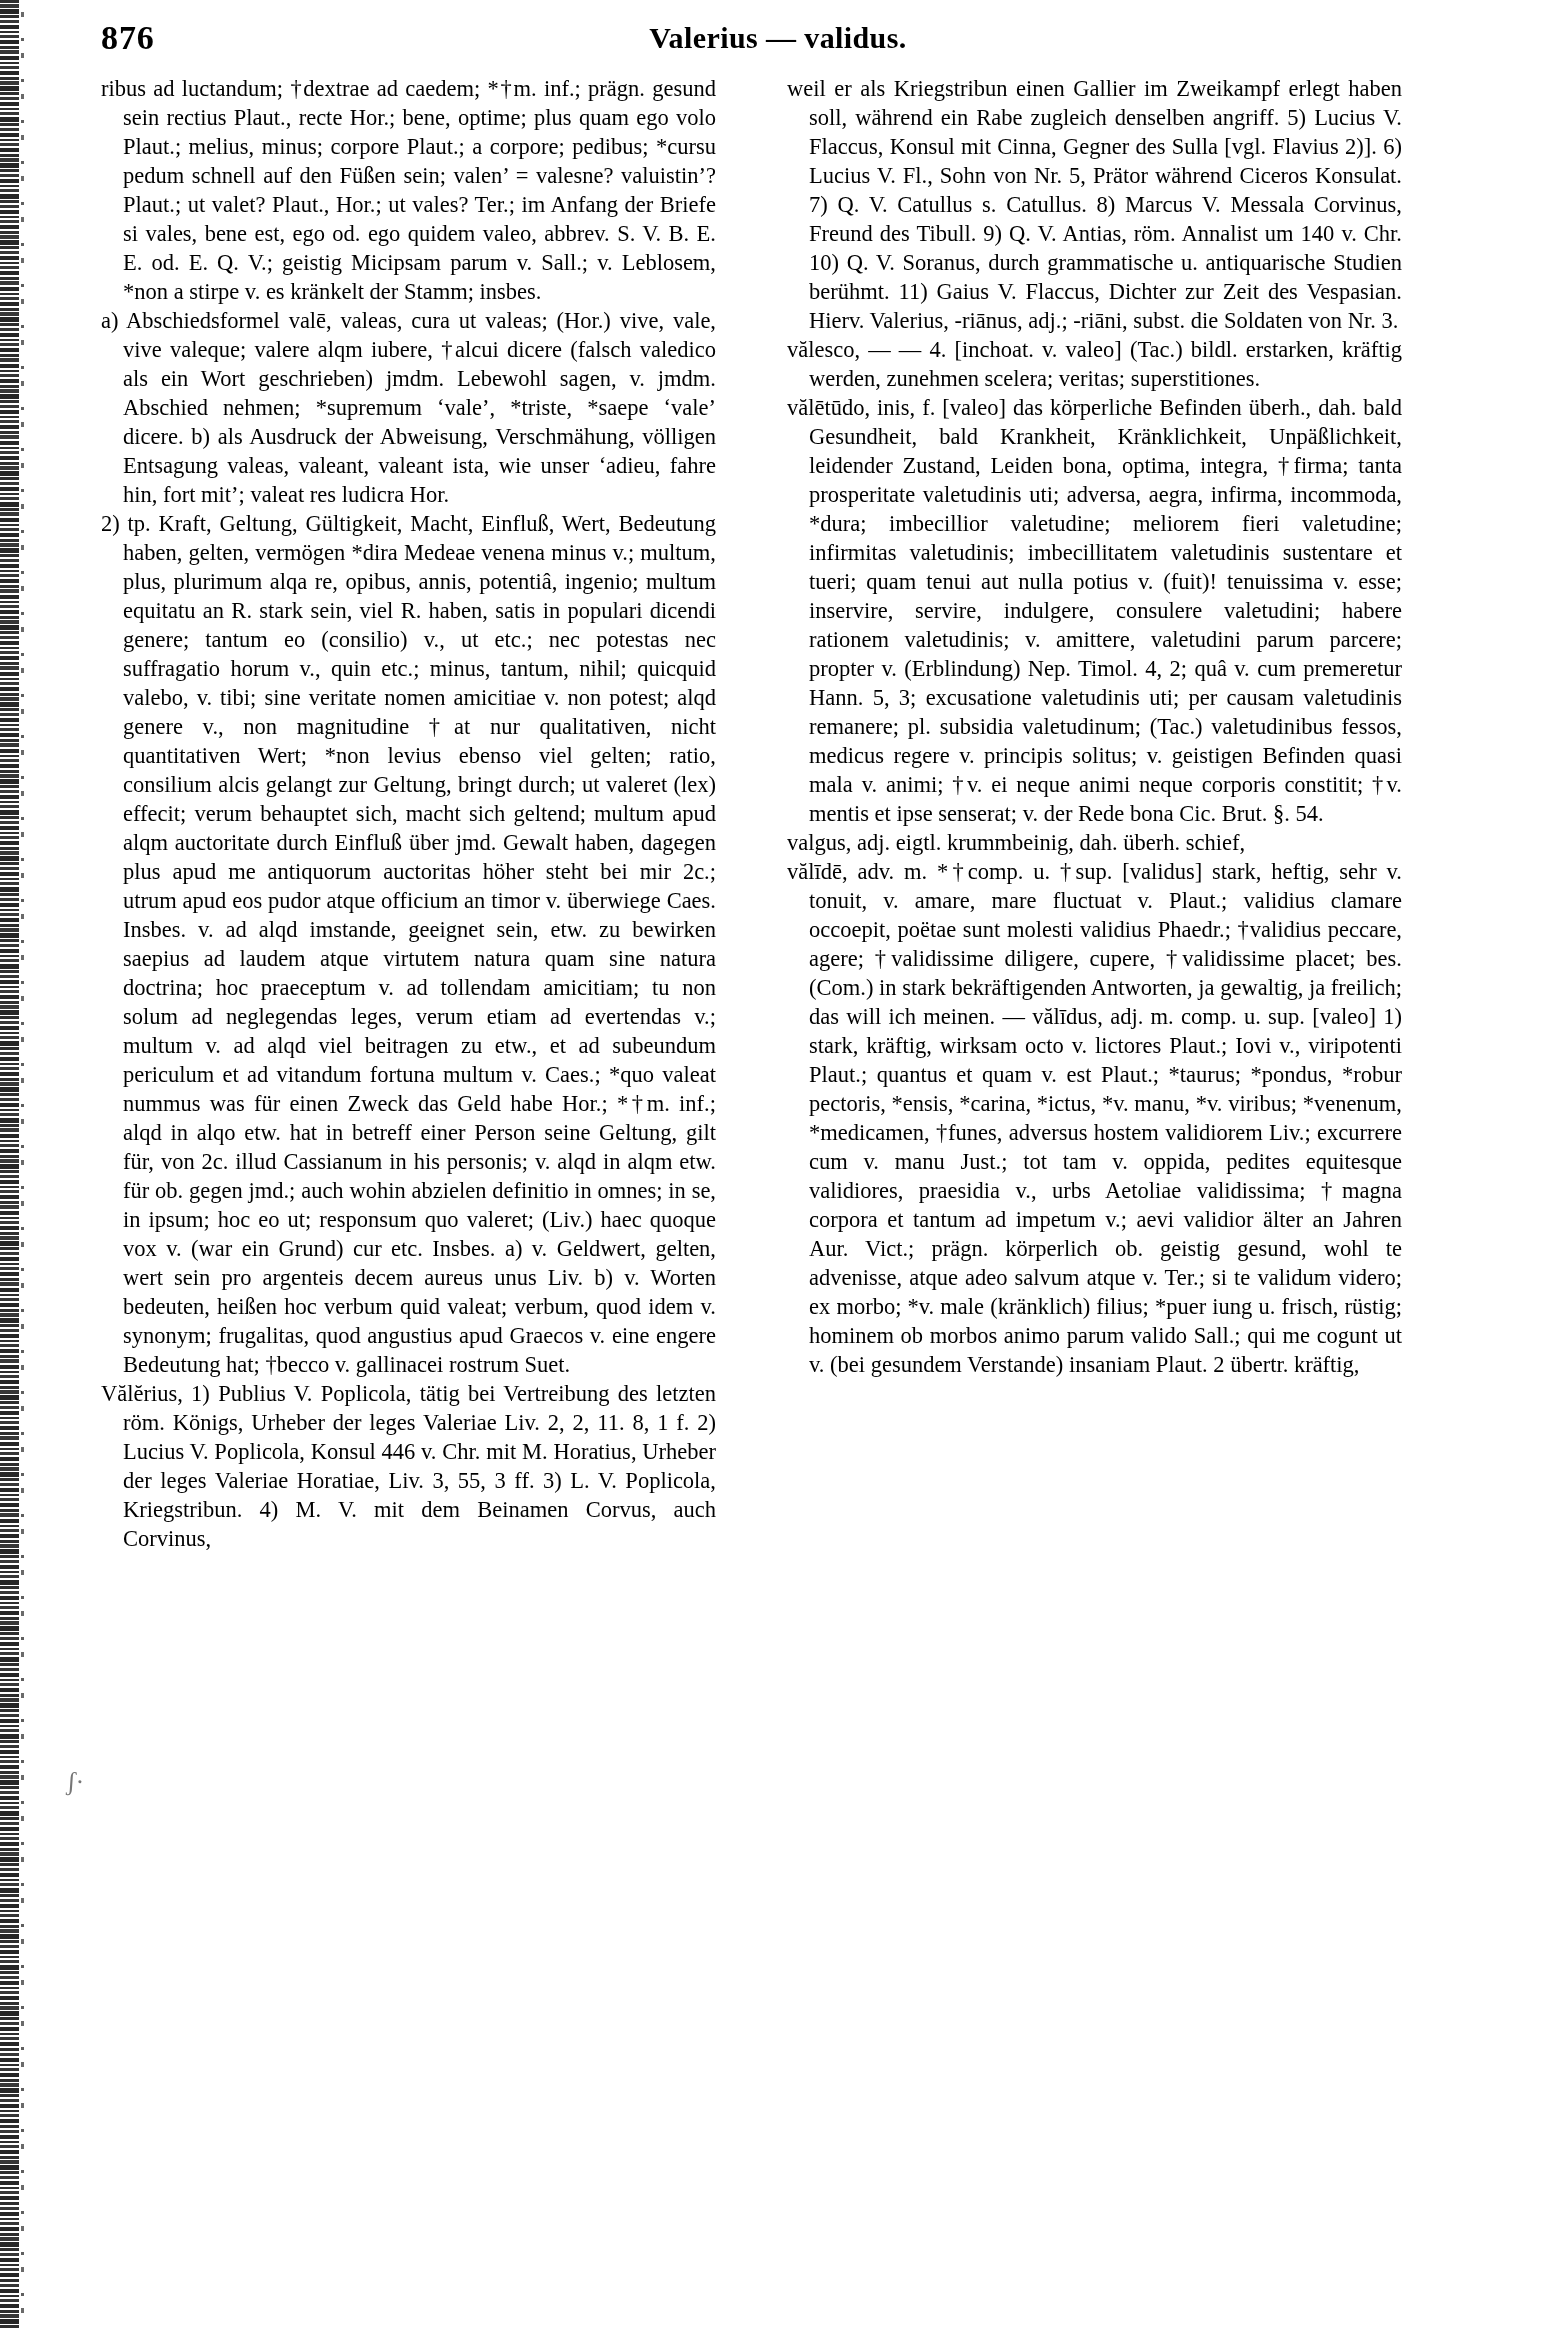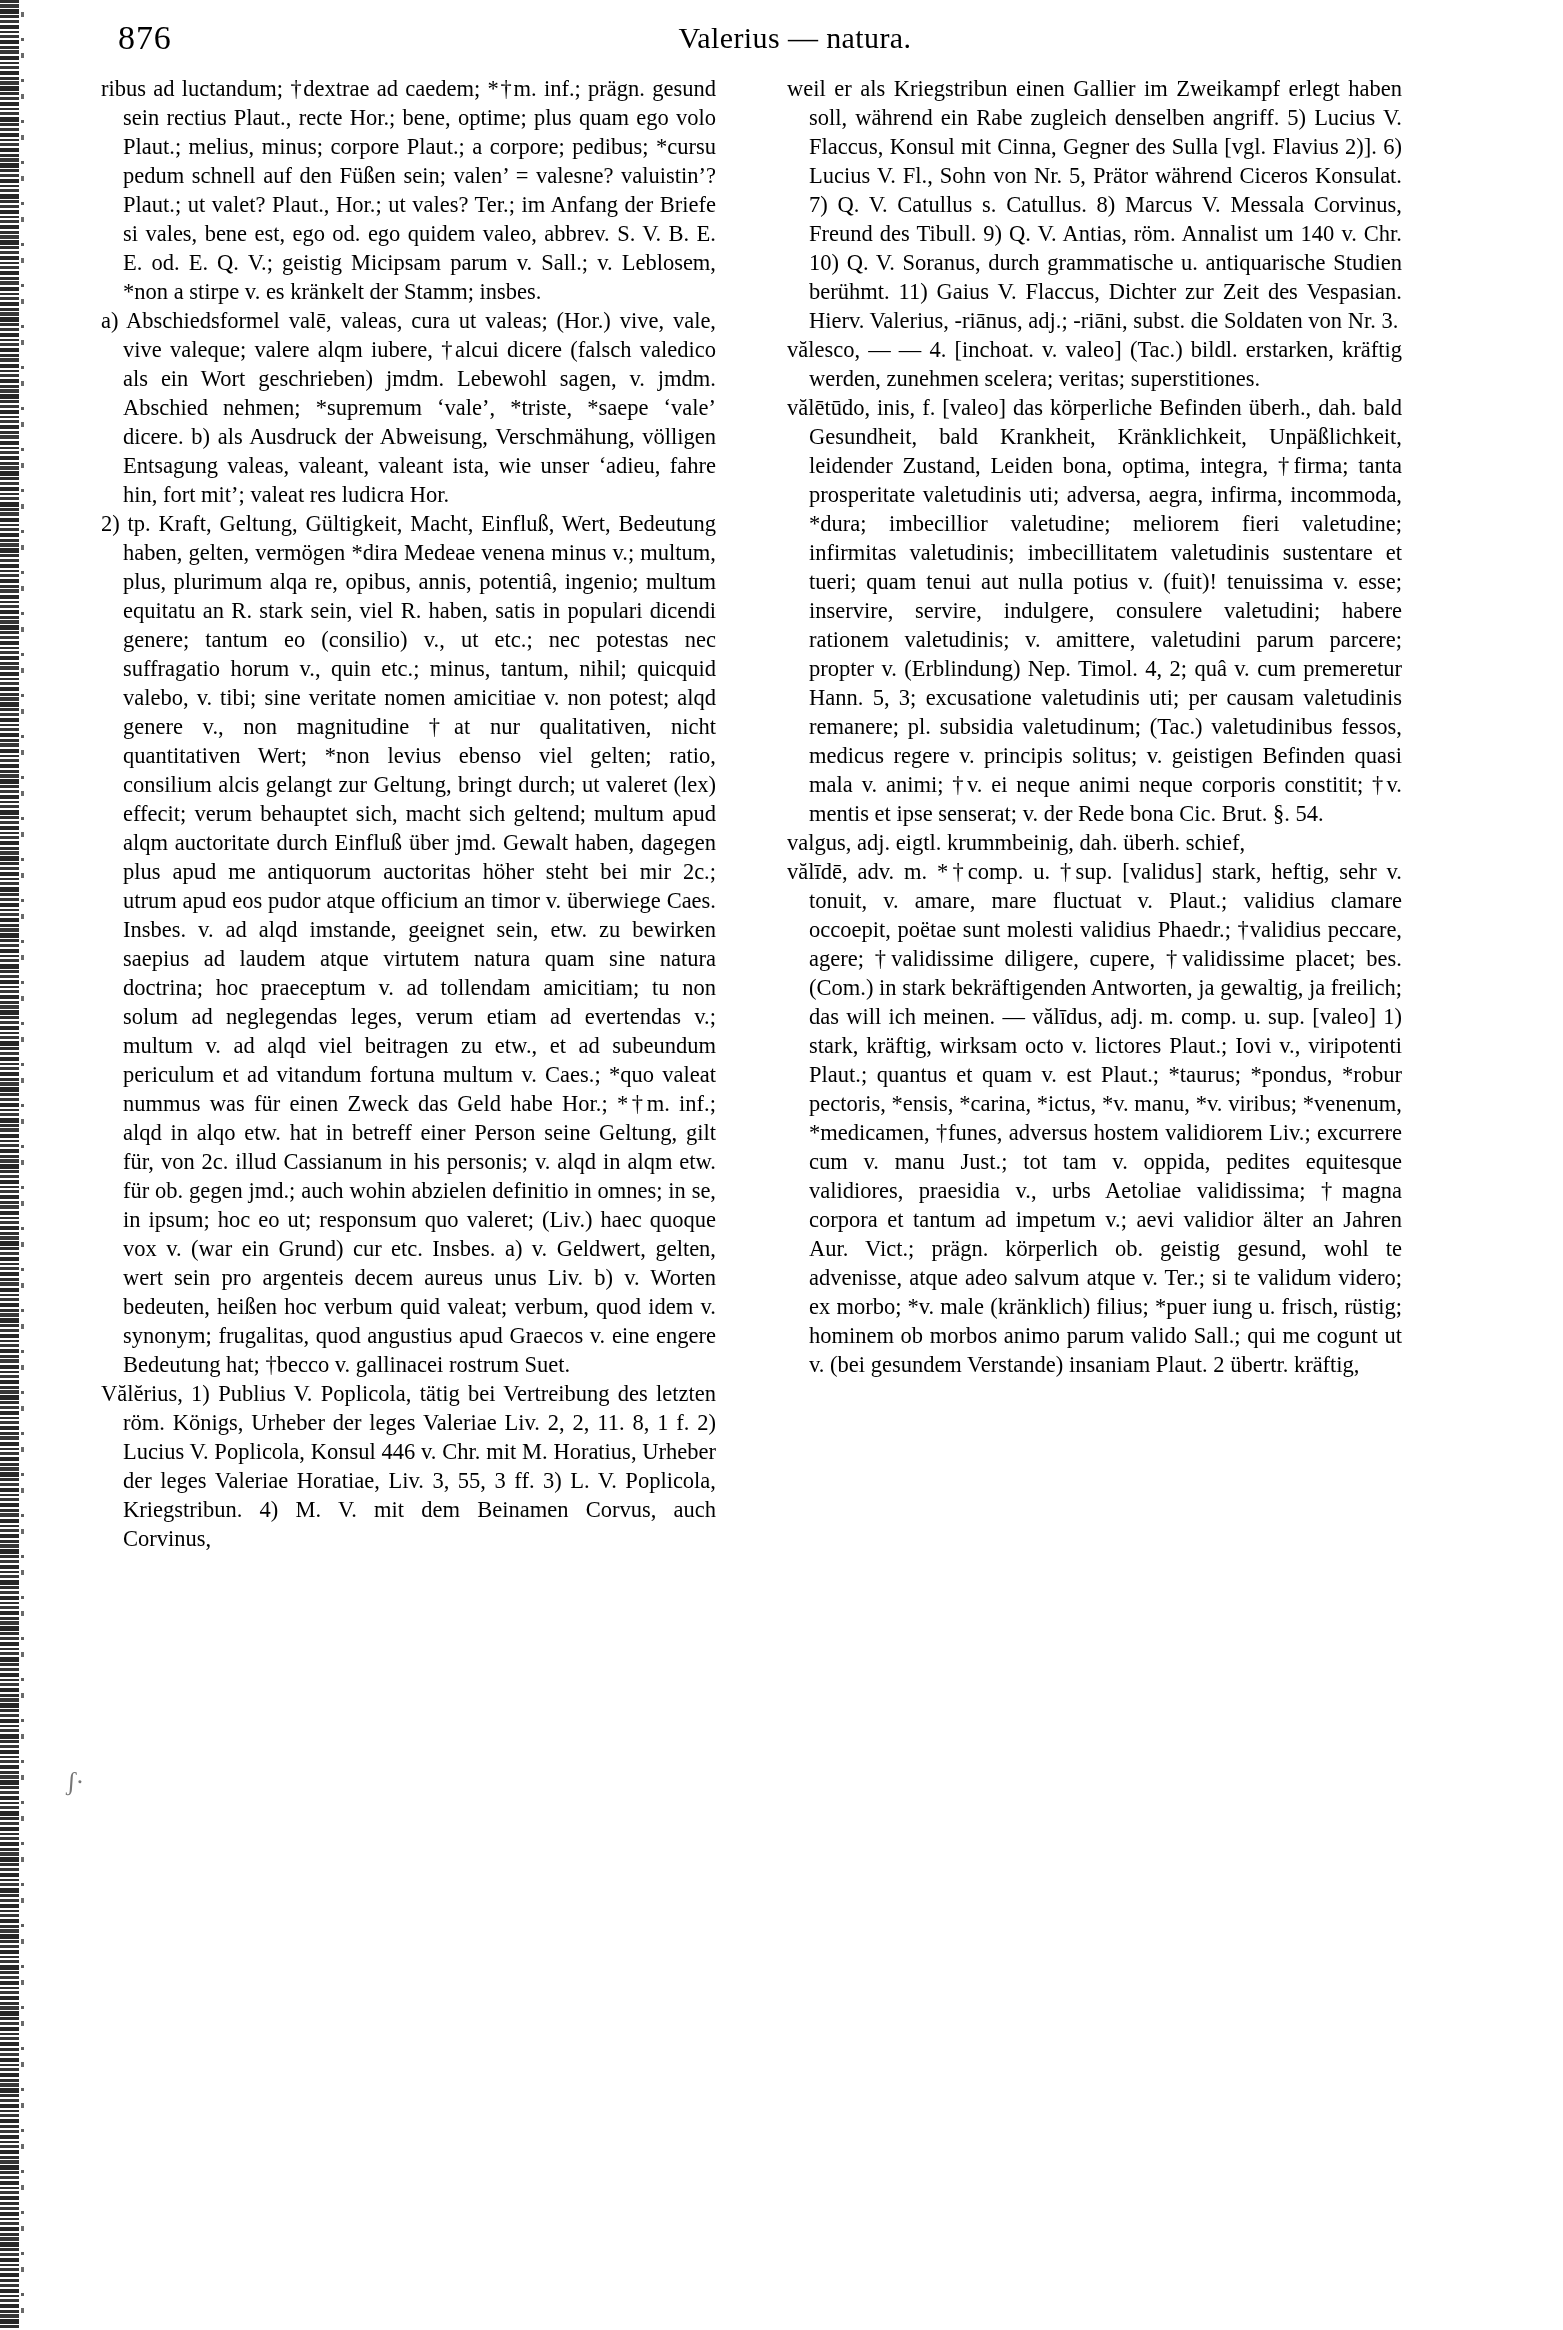--- a/index.html
+++ b/index.html
@@ -55,24 +55,25 @@
   .page {
     position: absolute;
     left: 0; top: 0;
     width: 1563px;
     height: 2330px;
   }
 
   
   .header {
     position: absolute;
-    left: 118px;
+    left: 101px;
     top: 19px;
     width: 1354px;
     height: 45px;
+    font-weight: bold;
   }
   .folio {
     position: absolute;
     left: 0;
     top: 0;
     font-size: 34px;
     letter-spacing: 0.9px;
   }
   .running-head {
     position: absolute;
@@ -126,21 +127,21 @@
 </head>
 <body>
 
 <div class="scan-edge"></div>
 <div class="scan-edge2"></div>
 
 <div class="page">
 
   <div class="header">
     <div class="folio">876</div>
-    <div class="running-head">Valerius — natura.</div>
+    <div class="running-head">Valerius — validus.</div>
   </div>
 
   <div class="margin-mark">ʃ·</div>
 
   <div class="columns">
 
     <div class="col col-left">
       <p class="entry">ribus ad luctandum; †dextrae ad caedem; *†m. inf.; prägn. gesund sein rectius Plaut., recte Hor.; bene, optime; plus quam ego volo Plaut.; melius, minus; corpore Plaut.; a corpore; pedibus; *cursu pedum schnell auf den Füßen sein; valen’ = valesne? valuistin’? Plaut.; ut valet? Plaut., Hor.; ut vales? Ter.; im Anfang der Briefe si vales, bene est, ego od. ego quidem valeo, abbrev. S. V. B. E. E. od. E. Q. V.; geistig Micipsam parum v. Sall.; v. Leblosem, *non a stirpe v. es kränkelt der Stamm; insbes.</p>
       <p class="entry">a) Abschiedsformel valē, valeas, cura ut valeas; (Hor.) vive, vale, vive valeque; valere alqm iubere, †alcui dicere (falsch valedico als ein Wort geschrieben) jmdm. Lebewohl sagen, v. jmdm. Abschied nehmen; *supremum ‘vale’, *triste, *saepe ‘vale’ dicere. b) als Ausdruck der Abweisung, Verschmähung, völligen Entsagung valeas, valeant, valeant ista, wie unser ‘adieu, fahre hin, fort mit’; valeat res ludicra Hor.</p>
       <p class="entry">2) tp. Kraft, Geltung, Gültigkeit, Macht, Einfluß, Wert, Bedeutung haben, gelten, vermögen *dira Medeae venena minus v.; multum, plus, plurimum alqa re, opibus, annis, potentiâ, ingenio; multum equitatu an R. stark sein, viel R. haben, satis in populari dicendi genere; tantum eo (consilio) v., ut etc.; nec potestas nec suffragatio horum v., quin etc.; minus, tantum, nihil; quicquid valebo, v. tibi; sine veritate nomen amicitiae v. non potest; alqd genere v., non magnitudine †at nur qualitativen, nicht quantitativen Wert; *non levius ebenso viel gelten; ratio, consilium alcis gelangt zur Geltung, bringt durch; ut valeret (lex) effecit; verum behauptet sich, macht sich geltend; multum apud alqm auctoritate durch Einfluß über jmd. Gewalt haben, dagegen plus apud me antiquorum auctoritas höher steht bei mir 2c.; utrum apud eos pudor atque officium an timor v. überwiege Caes. Insbes. v. ad alqd imstande, geeignet sein, etw. zu bewirken saepius ad laudem atque virtutem natura quam sine natura doctrina; hoc praeceptum v. ad tollendam amicitiam; tu non solum ad neglegendas leges, verum etiam ad evertendas v.; multum v. ad alqd viel beitragen zu etw., et ad subeundum periculum et ad vitandum fortuna multum v. Caes.; *quo valeat nummus was für einen Zweck das Geld habe Hor.; *†m. inf.; alqd in alqo etw. hat in betreff einer Person seine Geltung, gilt für, von 2c. illud Cassianum in his personis; v. alqd in alqm etw. für ob. gegen jmd.; auch wohin abzielen definitio in omnes; in se, in ipsum; hoc eo ut; responsum quo valeret; (Liv.) haec quoque vox v. (war ein Grund) cur etc. Insbes. a) v. Geldwert, gelten, wert sein pro argenteis decem aureus unus Liv. b) v. Worten bedeuten, heißen hoc verbum quid valeat; verbum, quod idem v. synonym; frugalitas, quod angustius apud Graecos v. eine engere Bedeutung hat; †becco v. gallinacei rostrum Suet.</p>

